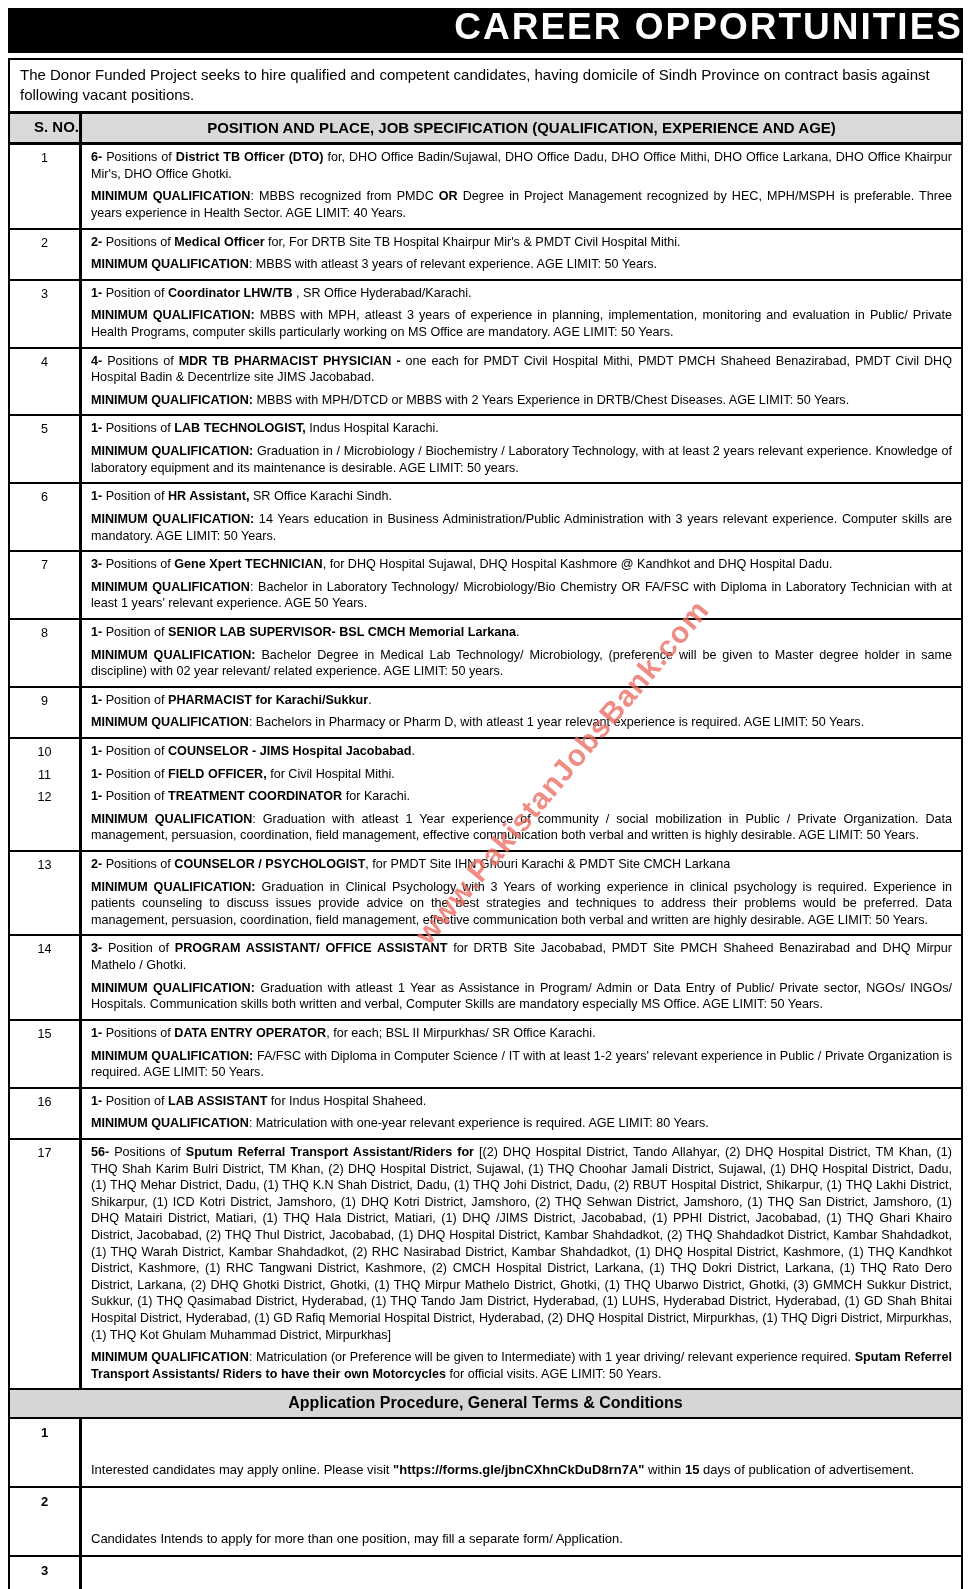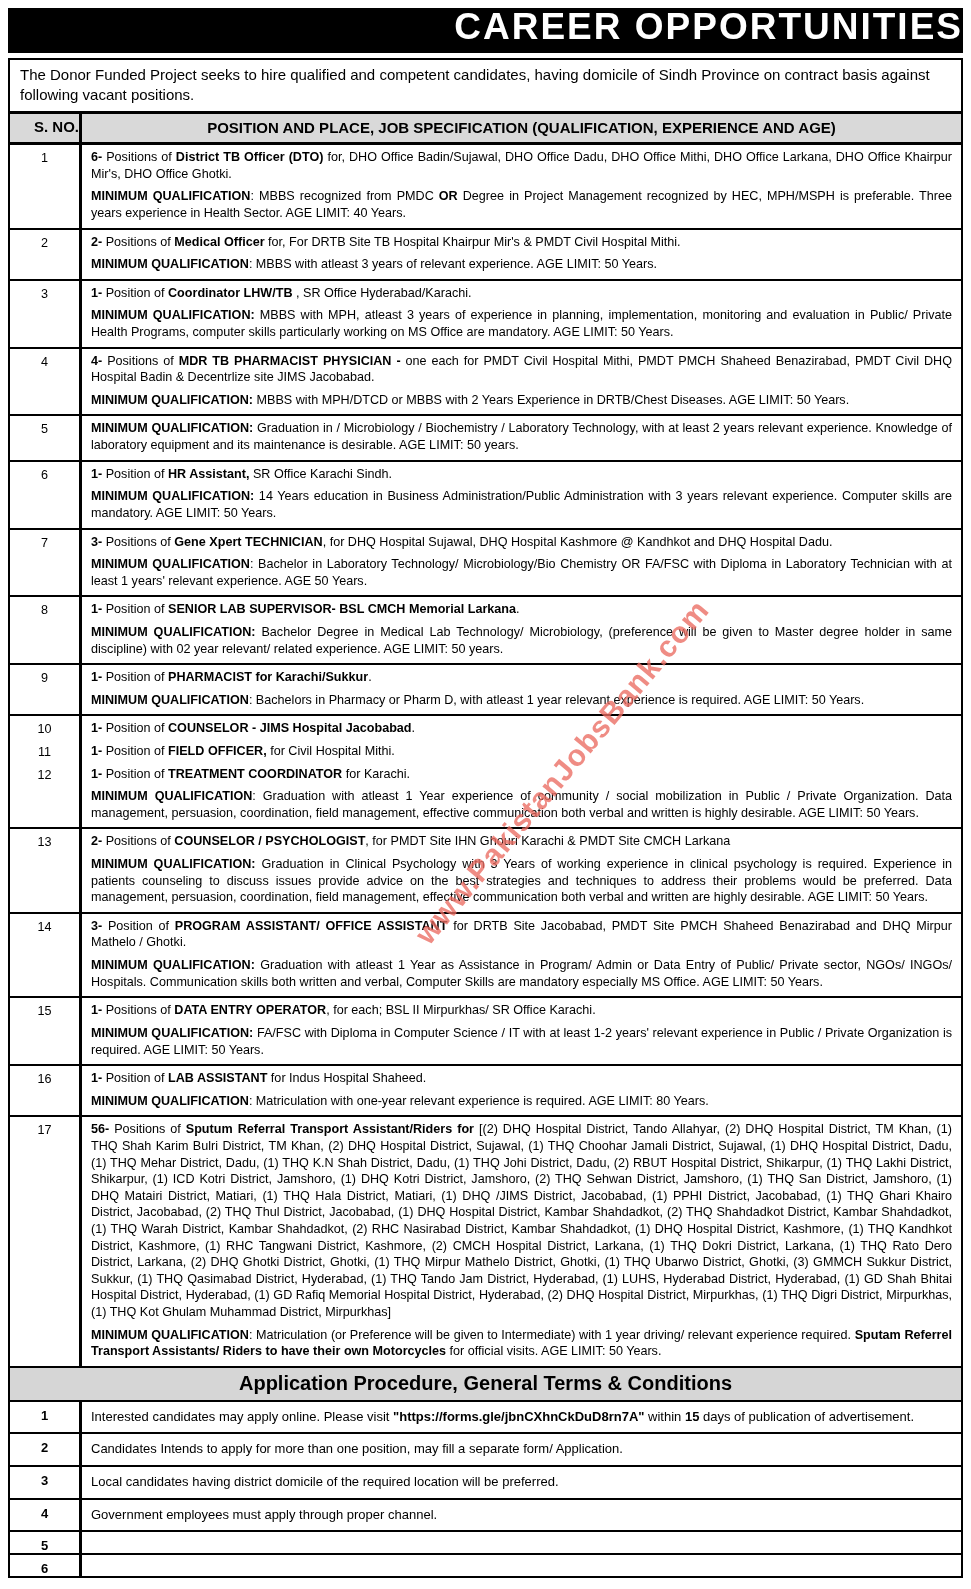--- a/index.html
+++ b/index.html
@@ -21,25 +21,25 @@
 
   .thead{background:#d9d9d9;border-bottom:3px solid #000;}
   .thead .cell-no{font-weight:bold;font-size:15px;padding:4px 0 4px 0;text-align:right;}
   .thead .cell-content{font-weight:bold;font-size:15px;text-align:center;padding:4px 18px;}
 
   .para{text-align:justify;margin:0 0 6px 0;}
   .para:last-child{margin-bottom:0;}
   .no-line{line-height:1.32;margin-bottom:6px;font-size:12.6px;}
   .b{font-weight:bold;}
 
-  .section-header{background:#d6d6d6;text-align:center;font-weight:bold;font-size:20px;
+  .section-header{background:#d6d6d6;text-align:center;font-weight:bold;font-size:16px;
     padding:4px 0 5px 0;border-bottom:2px solid #000;}
 
   .terms .cell-no{font-weight:bold;font-size:13px;padding-top:6px;}
-  .terms .cell-content{font-size:13px;line-height:1.35;padding:6px 9px 7px 9px;}
+  .terms .cell-content{font-size:13px;line-height:1.35;padding:6px 9px 7px 9px;margin-top:36px;}
   .terms .trow:last-child{border-bottom:none;}
 
   .watermark{position:absolute;left:562px;top:772px;
     transform:translate(-50%,-50%) rotate(-50deg);
     font-size:30px;font-weight:bold;letter-spacing:1px;white-space:nowrap;
     color:rgba(235,108,98,0.78);pointer-events:none;z-index:5;}
 </style>
 </head>
 <body>
 
@@ -91,20 +91,21 @@
           <div class="cell-content">
             <div class="para"><span class="b">4-</span><span> Positions of </span><span class="b">MDR TB PHARMACIST PHYSICIAN -</span><span> one each for PMDT Civil Hospital Mithi, PMDT PMCH Shaheed Benazirabad, PMDT Civil DHQ Hospital Badin &amp; Decentrlize site JIMS Jacobabad.</span></div>
             <div class="para"><span class="b">MINIMUM QUALIFICATION:</span><span> MBBS with MPH/DTCD or MBBS with 2 Years Experience in DRTB/Chest Diseases. AGE LIMIT: 50 Years.</span></div>
           </div>
         </div>
         <div class="trow">
           <div class="cell-no">
             <div class="no-line">5</div>
           </div>
           <div class="cell-content">
+            <div class="para"><span class="b">1-</span><span> Positions of </span><span class="b">LAB TECHNOLOGIST,</span><span> Indus Hospital Karachi.</span></div>
             <div class="para"><span class="b">MINIMUM QUALIFICATION:</span><span> Graduation in / Microbiology / Biochemistry / Laboratory Technology, with at least 2 years relevant experience. Knowledge of laboratory equipment and its maintenance is desirable. AGE LIMIT: 50 years.</span></div>
           </div>
         </div>
         <div class="trow">
           <div class="cell-no">
             <div class="no-line">6</div>
           </div>
           <div class="cell-content">
             <div class="para"><span class="b">1-</span><span> Position of </span><span class="b">HR Assistant,</span><span> SR Office Karachi Sindh.</span></div>
             <div class="para"><span class="b">MINIMUM QUALIFICATION:</span><span> 14 Years education in Business Administration/Public Administration with 3 years relevant experience. Computer skills are mandatory. AGE LIMIT: 50 Years.</span></div>

